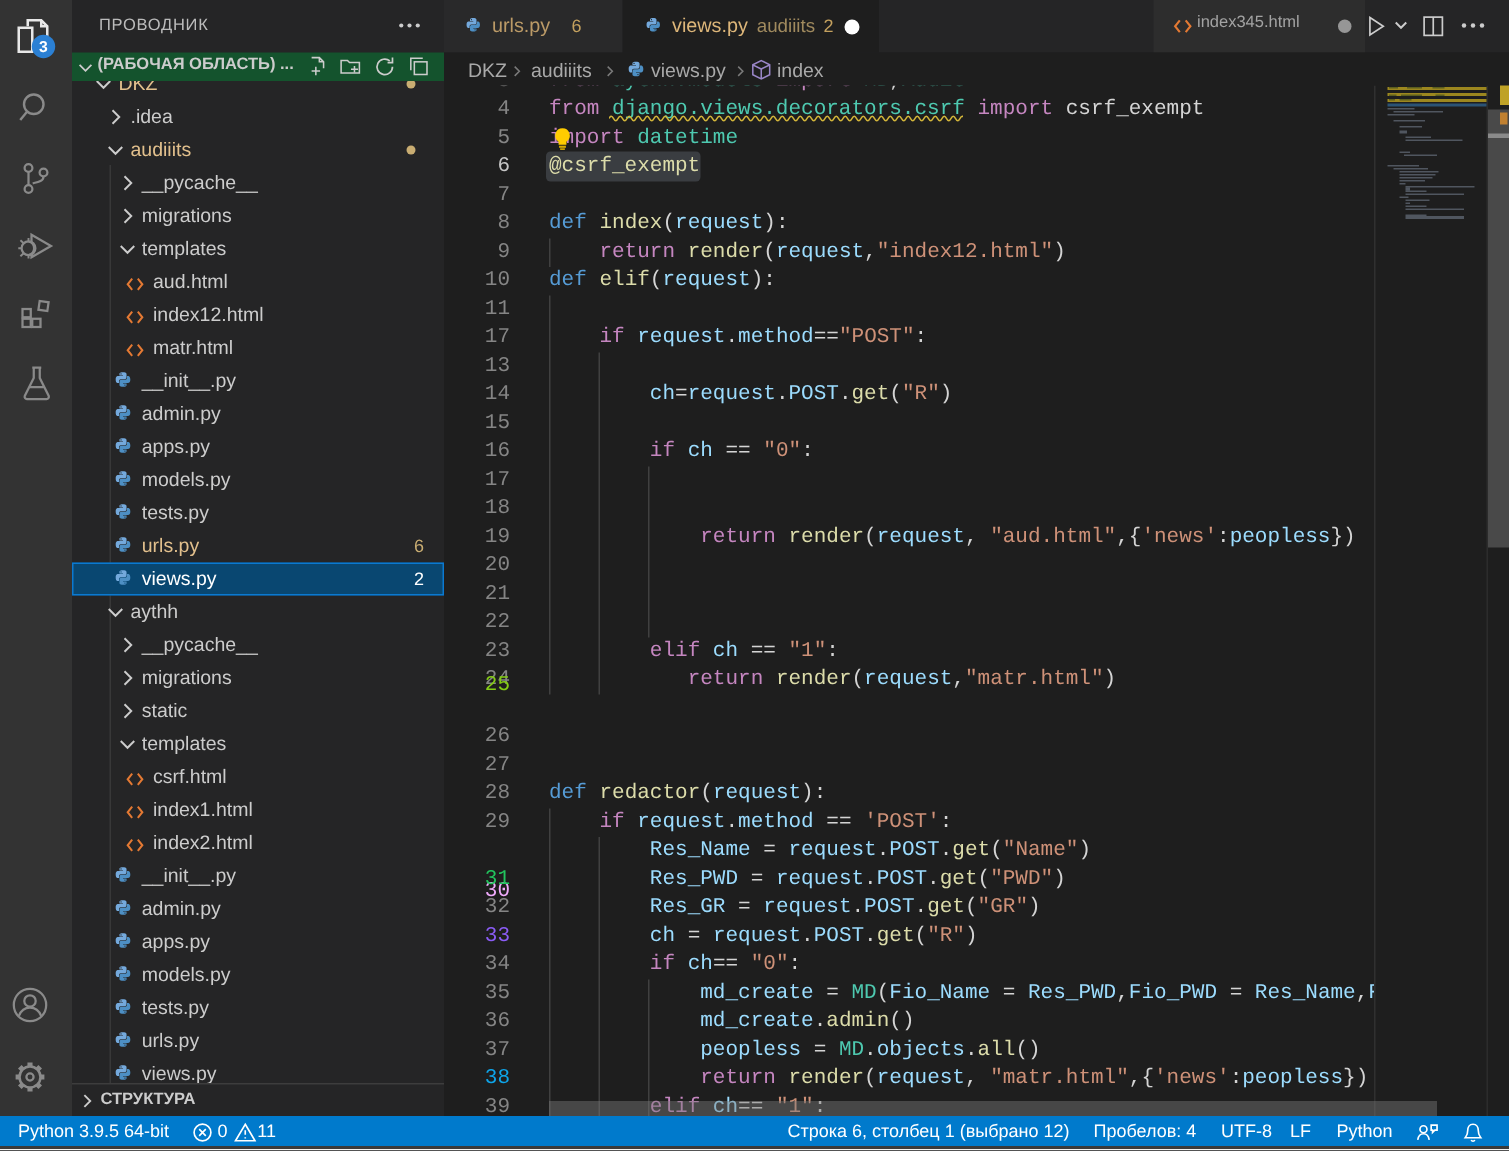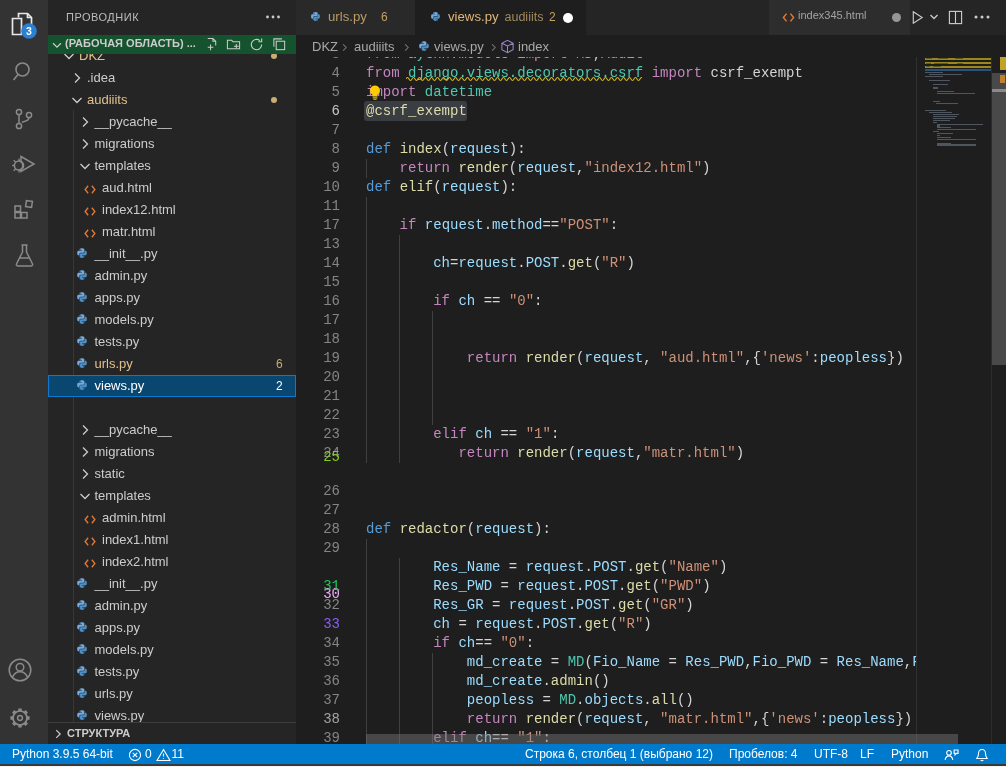--- a/index.html
+++ b/index.html
@@ -208,20 +208,26 @@
       </div>
 <div style="position:absolute;left:0;top:374.7px;width:248px;height:22px">
         <div style="position:absolute;inset:0;background:#094771;border:1px solid #0b79d0;box-sizing:border-box"></div>
         <svg class="fic" viewBox="0 0 32 32" style="position:absolute;left:28px;top:4px;width:12px;height:12px">
           <path fill="#74a9dc" d="M15.9 3c-6.6 0-6.2 2.9-6.2 2.9v3h6.3v.9H7.2S3 9.3 3 15.9c0 6.6 3.7 6.4 3.7 6.4h2.2v-3.1s-.1-3.7 3.6-3.7h6.3s3.5.1 3.5-3.4V6.4S22.8 3 15.9 3zm-3.4 2a1.1 1.1 0 1 1 0 2.3 1.1 1.1 0 0 1 0-2.3z"></path>
           <path fill="#4d8fc4" d="M16.1 29c6.6 0 6.2-2.9 6.2-2.9v-3h-6.3v-.9h8.8s4.2.5 4.2-6.1c0-6.6-3.7-6.4-3.7-6.4h-2.2v3.1s.1 3.7-3.6 3.7h-6.3s-3.5-.1-3.5 3.4v5.7S9.2 29 16.1 29zm3.4-2a1.1 1.1 0 1 1 0-2.3 1.1 1.1 0 0 1 0 2.3z"></path>
         </svg>
         <span style="position:absolute;left:46.5px;top:3px;font-size:13px;color:#ffffff;font-weight:400;white-space:nowrap">views.py</span>
         <span style="position:absolute;left:228px;top:4px;font-size:12px;color:#ffffff">2</span>
       </div>
+<div style="position:absolute;left:0;top:396.7px;width:248px;height:22px">
+        <svg class="chv" viewBox="0 0 16 16" style="position:absolute;left:21px;top:3px;width:16px;height:16px;transform:rotate(90deg)">
+          <path fill="none" stroke="#cccccc" stroke-width="1.3" d="M6 3.5 L10.5 8 L6 12.5"></path>
+        </svg>
+        <span style="position:absolute;left:39px;top:3px;font-size:13px;color:#cccccc;font-weight:400;white-space:nowrap">aythh</span>
+      </div>
 <div style="position:absolute;left:0;top:418.7px;width:248px;height:22px">
         <svg class="chv" viewBox="0 0 16 16" style="position:absolute;left:29px;top:3px;width:16px;height:16px">
           <path fill="none" stroke="#cccccc" stroke-width="1.3" d="M6 3.5 L10.5 8 L6 12.5"></path>
         </svg>
         <span style="position:absolute;left:46.5px;top:3px;font-size:13px;color:#cccccc;font-weight:400;white-space:nowrap">__pycache__</span>
       </div>
 <div style="position:absolute;left:0;top:440.7px;width:248px;height:22px">
         <svg class="chv" viewBox="0 0 16 16" style="position:absolute;left:29px;top:3px;width:16px;height:16px">
           <path fill="none" stroke="#cccccc" stroke-width="1.3" d="M6 3.5 L10.5 8 L6 12.5"></path>
         </svg>
@@ -236,21 +242,21 @@
 <div style="position:absolute;left:0;top:484.7px;width:248px;height:22px">
         <svg class="chv" viewBox="0 0 16 16" style="position:absolute;left:29px;top:3px;width:16px;height:16px;transform:rotate(90deg)">
           <path fill="none" stroke="#cccccc" stroke-width="1.3" d="M6 3.5 L10.5 8 L6 12.5"></path>
         </svg>
         <span style="position:absolute;left:46.5px;top:3px;font-size:13px;color:#cccccc;font-weight:400;white-space:nowrap">templates</span>
       </div>
 <div style="position:absolute;left:0;top:506.7px;width:248px;height:22px">
         <svg style="position:absolute;left:36px;top:7px" width="12" height="11" viewBox="0 0 16 14">
           <path d="M5.5 2 L1.5 7 L5.5 12 M10.5 2 L14.5 7 L10.5 12" stroke="#e37933" stroke-width="1.8" fill="none"></path>
         </svg>
-        <span style="position:absolute;left:54px;top:3px;font-size:13px;color:#cccccc;font-weight:400;white-space:nowrap">admin.html</span>
+        <span style="position:absolute;left:54px;top:3px;font-size:13px;color:#cccccc;font-weight:400;white-space:nowrap">csrf.html</span>
       </div>
 <div style="position:absolute;left:0;top:528.7px;width:248px;height:22px">
         <svg style="position:absolute;left:36px;top:7px" width="12" height="11" viewBox="0 0 16 14">
           <path d="M5.5 2 L1.5 7 L5.5 12 M10.5 2 L14.5 7 L10.5 12" stroke="#e37933" stroke-width="1.8" fill="none"></path>
         </svg>
         <span style="position:absolute;left:54px;top:3px;font-size:13px;color:#cccccc;font-weight:400;white-space:nowrap">index1.html</span>
       </div>
 <div style="position:absolute;left:0;top:550.7px;width:248px;height:22px">
         <svg style="position:absolute;left:36px;top:7px" width="12" height="11" viewBox="0 0 16 14">
           <path d="M5.5 2 L1.5 7 L5.5 12 M10.5 2 L14.5 7 L10.5 12" stroke="#e37933" stroke-width="1.8" fill="none"></path>
@@ -427,21 +433,21 @@
       <div class="ln" style="top:462.5px;color:#858585">28</div>
       <div class="ln" style="top:481.5px;color:#858585">29</div>
       <div class="ln" style="top:528px;color:#f0abfc">30</div>
       <div class="ln" style="top:519.5px;color:#22c55e">31</div>
       <div class="ln" style="top:538.5px;color:#858585">32</div>
       <div class="ln" style="top:557.5px;color:#8b5cf6">33</div>
       <div class="ln" style="top:576.5px;color:#858585">34</div>
       <div class="ln" style="top:595.5px;color:#858585">35</div>
       <div class="ln" style="top:614.5px;color:#858585">36</div>
       <div class="ln" style="top:633.5px;color:#858585">37</div>
-      <div class="ln" style="top:652.5px;color:#a3a3a3">38</div>
+      <div class="ln" style="top:652.5px;color:#0ea5e9">38</div>
       <div class="ln" style="top:671.5px;color:#858585">39</div>
     </div>
 
   <div style="position:absolute;left:0;top:0;width:620px;height:100%;overflow:hidden">
       <div class="cl" style="top:-12.5px"><span style="color:#c586c0">from</span> <span style="color:#4ec9b0">aythh.models</span> <span style="color:#c586c0">import</span> <span style="color:#4ec9b0">MD</span><span style="color:#d4d4d4">,</span><span style="color:#4ec9b0">Audit</span></div>
       <div class="cl" style="top:6.5px"><span style="color:#c586c0">from</span> <span style="color:#4ec9b0">django.views.decorators.csrf</span> <span style="color:#c586c0">import</span> <span style="color:#d4d4d4">csrf_exempt</span></div>
       <div class="cl" style="top:25.5px"><span style="color:#c586c0">import</span> <span style="color:#4ec9b0">datetime</span></div>
       <div class="cl" style="top:44.5px"><span style="color:#dcdcaa">@csrf_exempt</span></div>
       <div class="cl" style="top:63.5px"></div>
       <div class="cl" style="top:82.5px"><span style="color:#569cd6">def</span> <span style="color:#dcdcaa">index</span><span style="color:#d4d4d4">(</span><span style="color:#9cdcfe">request</span><span style="color:#d4d4d4">):</span></div>
@@ -457,20 +463,21 @@
       <div class="cl" style="top:291.5px">            <span style="color:#c586c0">return</span> <span style="color:#dcdcaa">render</span><span style="color:#d4d4d4">(</span><span style="color:#9cdcfe">request</span><span style="color:#d4d4d4">, </span><span style="color:#ce9178">"aud.html"</span><span style="color:#d4d4d4">,{</span><span style="color:#ce9178">'news'</span><span style="color:#d4d4d4">:</span><span style="color:#9cdcfe">peopless</span><span style="color:#d4d4d4">})</span></div>
       <div class="cl" style="top:310.5px"></div>
       <div class="cl" style="top:329.5px"></div>
       <div class="cl" style="top:348.5px"></div>
       <div class="cl" style="top:367.5px">        <span style="color:#c586c0">elif</span> <span style="color:#9cdcfe">ch</span> <span style="color:#d4d4d4">==</span> <span style="color:#ce9178">"1"</span><span style="color:#d4d4d4">:</span></div>
       <div class="cl" style="top:386.5px">           <span style="color:#c586c0">return</span> <span style="color:#dcdcaa">render</span><span style="color:#d4d4d4">(</span><span style="color:#9cdcfe">request</span><span style="color:#d4d4d4">,</span><span style="color:#ce9178">"matr.html"</span><span style="color:#d4d4d4">)</span></div>
       <div class="cl" style="top:405.5px"></div>
       <div class="cl" style="top:424.5px"></div>
       <div class="cl" style="top:443.5px"></div>
       <div class="cl" style="top:462.5px"><span style="color:#569cd6">def</span> <span style="color:#dcdcaa">redactor</span><span style="color:#d4d4d4">(</span><span style="color:#9cdcfe">request</span><span style="color:#d4d4d4">):</span></div>
+      <div class="cl" style="top:481.5px">    <span style="color:#c586c0">if</span> <span style="color:#9cdcfe">request</span><span style="color:#d4d4d4">.</span><span style="color:#9cdcfe">method</span> <span style="color:#d4d4d4">==</span> <span style="color:#ce9178">'POST'</span><span style="color:#d4d4d4">:</span></div>
       <div class="cl" style="top:500.5px">        <span style="color:#9cdcfe">Res_Name</span> <span style="color:#d4d4d4">=</span> <span style="color:#9cdcfe">request</span><span style="color:#d4d4d4">.</span><span style="color:#9cdcfe">POST</span><span style="color:#d4d4d4">.</span><span style="color:#dcdcaa">get</span><span style="color:#d4d4d4">(</span><span style="color:#ce9178">"Name"</span><span style="color:#d4d4d4">)</span></div>
       <div class="cl" style="top:519.5px">        <span style="color:#9cdcfe">Res_PWD</span> <span style="color:#d4d4d4">=</span> <span style="color:#9cdcfe">request</span><span style="color:#d4d4d4">.</span><span style="color:#9cdcfe">POST</span><span style="color:#d4d4d4">.</span><span style="color:#dcdcaa">get</span><span style="color:#d4d4d4">(</span><span style="color:#ce9178">"PWD"</span><span style="color:#d4d4d4">)</span></div>
       <div class="cl" style="top:538.5px">        <span style="color:#9cdcfe">Res_GR</span> <span style="color:#d4d4d4">=</span> <span style="color:#9cdcfe">request</span><span style="color:#d4d4d4">.</span><span style="color:#9cdcfe">POST</span><span style="color:#d4d4d4">.</span><span style="color:#dcdcaa">get</span><span style="color:#d4d4d4">(</span><span style="color:#ce9178">"GR"</span><span style="color:#d4d4d4">)</span></div>
       <div class="cl" style="top:557.5px">        <span style="color:#9cdcfe">ch</span> <span style="color:#d4d4d4">=</span> <span style="color:#9cdcfe">request</span><span style="color:#d4d4d4">.</span><span style="color:#9cdcfe">POST</span><span style="color:#d4d4d4">.</span><span style="color:#dcdcaa">get</span><span style="color:#d4d4d4">(</span><span style="color:#ce9178">"R"</span><span style="color:#d4d4d4">)</span></div>
       <div class="cl" style="top:576.5px">        <span style="color:#c586c0">if</span> <span style="color:#9cdcfe">ch</span><span style="color:#d4d4d4">==</span> <span style="color:#ce9178">"0"</span><span style="color:#d4d4d4">:</span></div>
       <div class="cl" style="top:595.5px">            <span style="color:#9cdcfe">md_create</span> <span style="color:#d4d4d4">=</span> <span style="color:#4ec9b0">MD</span><span style="color:#d4d4d4">(</span><span style="color:#9cdcfe">Fio_Name</span> <span style="color:#d4d4d4">=</span> <span style="color:#9cdcfe">Res_PWD</span><span style="color:#d4d4d4">,</span><span style="color:#9cdcfe">Fio_PWD</span> <span style="color:#d4d4d4">=</span> <span style="color:#9cdcfe">Res_Name</span><span style="color:#d4d4d4">,</span><span style="color:#9cdcfe">Fio_GR</span>  </div>
       <div class="cl" style="top:614.5px">            <span style="color:#9cdcfe">md_create</span><span style="color:#d4d4d4">.</span><span style="color:#dcdcaa">admin</span><span style="color:#d4d4d4">()</span></div>
       <div class="cl" style="top:633.5px">            <span style="color:#9cdcfe">peopless</span> <span style="color:#d4d4d4">=</span> <span style="color:#4ec9b0">MD</span><span style="color:#d4d4d4">.</span><span style="color:#9cdcfe">objects</span><span style="color:#d4d4d4">.</span><span style="color:#dcdcaa">all</span><span style="color:#d4d4d4">()</span></div>
       <div class="cl" style="top:652.5px">            <span style="color:#c586c0">return</span> <span style="color:#dcdcaa">render</span><span style="color:#d4d4d4">(</span><span style="color:#9cdcfe">request</span><span style="color:#d4d4d4">, </span><span style="color:#ce9178">"matr.html"</span><span style="color:#d4d4d4">,{</span><span style="color:#ce9178">'news'</span><span style="color:#d4d4d4">:</span><span style="color:#9cdcfe">peopless</span><span style="color:#d4d4d4">})</span></div>
       <div class="cl" style="top:671.5px">        <span style="color:#c586c0">elif</span> <span style="color:#9cdcfe">ch</span><span style="color:#d4d4d4">==</span> <span style="color:#ce9178">"1"</span><span style="color:#d4d4d4">:</span></div>

